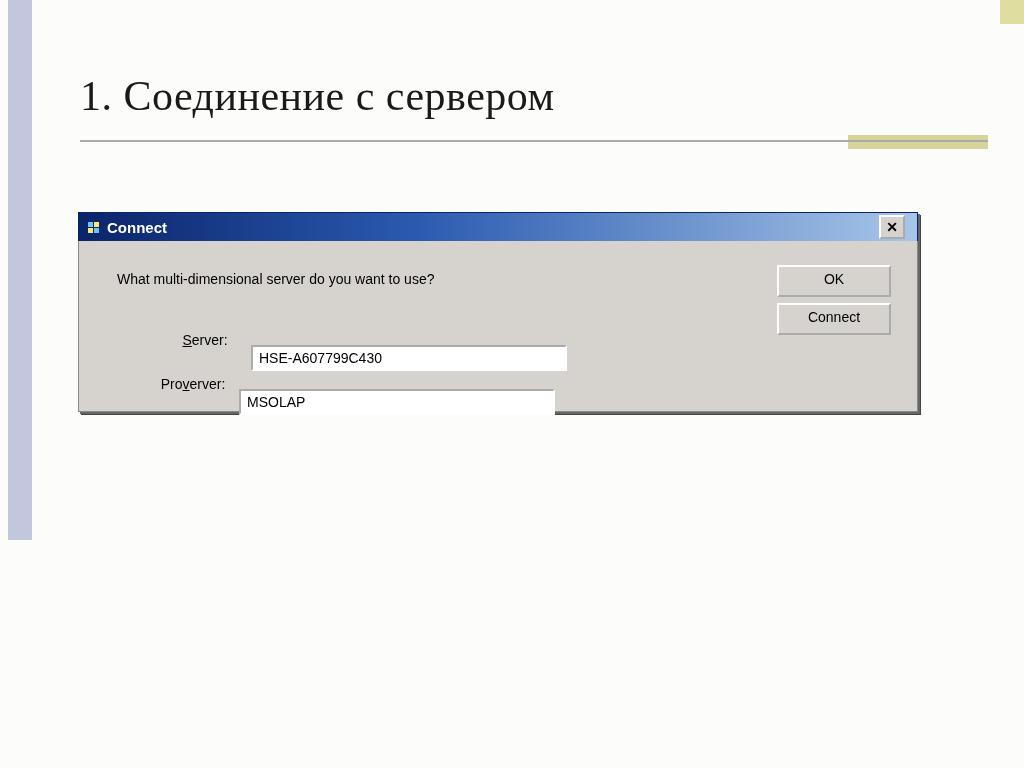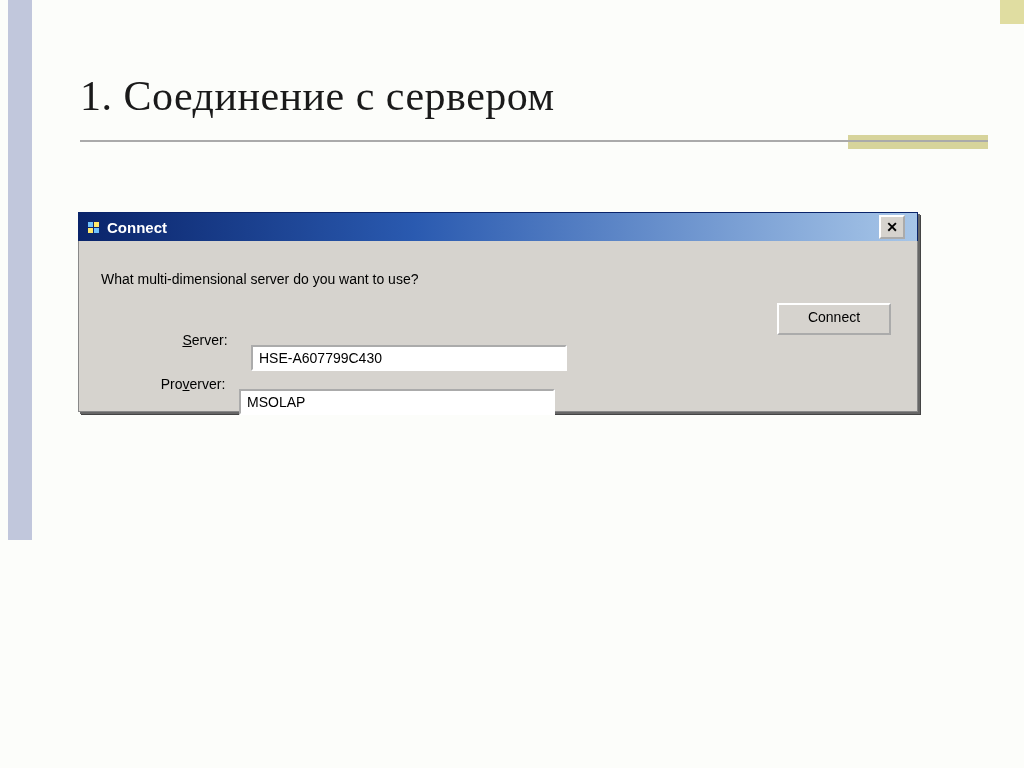--- a/index.html
+++ b/index.html
@@ -60,21 +60,21 @@
     justify-content:center;font:bold 14px Arial;color:#000;
     cursor:pointer;
   }
   
   .dlg-body{
     height:170px;background:#d6d3ce;border:1px solid #888;
     border-top:none;position:relative;
     font:14px Tahoma,Arial,sans-serif;color:#000;
   }
   .prompt{
-    position:absolute;left:22px;top:30px;
+    position:absolute;left:38px;top:30px;
   }
   .row{position:absolute;display:flex;align-items:center}
   .row-server{left:90px;top:68px}
   .row-provider{left:78px;top:112px}
   .lbl{width:72px;text-align:center;padding-right:10px}
   .lbl .ul{text-decoration:underline}
   .fld{
     width:300px;height:22px;padding:0 6px;
     background:#fff;border:2px inset #fff;
     font:14px Tahoma,Arial,sans-serif;outline:none;margin-top:36px;
@@ -123,15 +123,16 @@
       <input class="fld" type="text" value="HSE-A607799C430" style="">
     </div>
 
     <div class="row row-provider">
       <div class="lbl">
         <span>Pro</span><span class="ul">v</span><span>erver:</span>
       </div>
       <input class="fld" type="text" value="MSOLAP" style="">
     </div>
 
+    <div class="btn btn-ok">OK</div>
     <div class="btn btn-cancel">Connect</div>
   </div>
 </div>
 
 </body></html>

